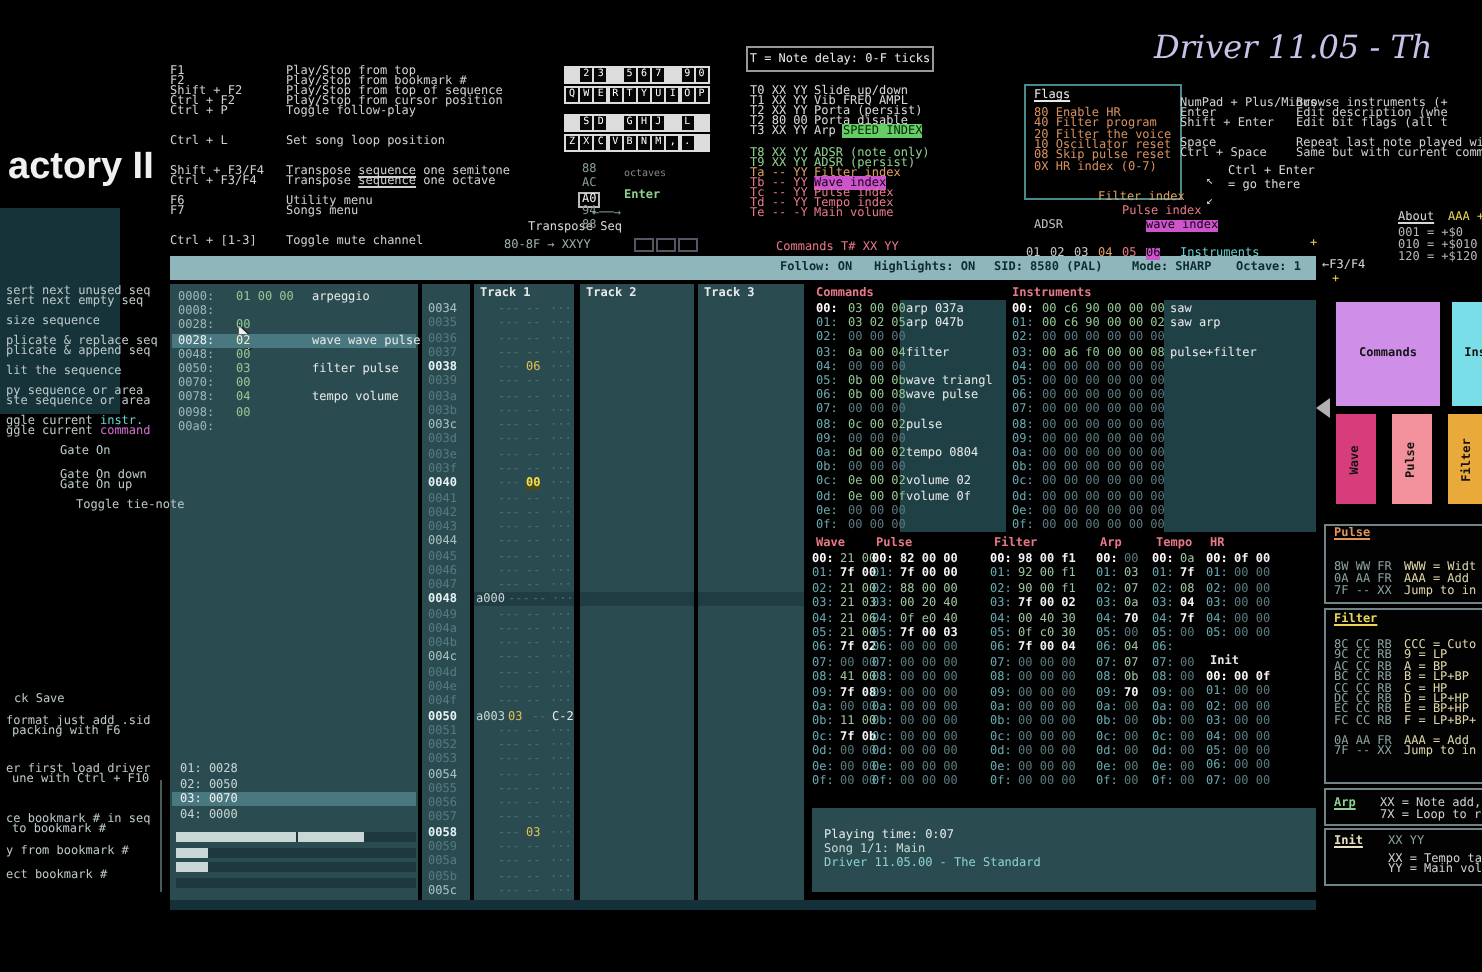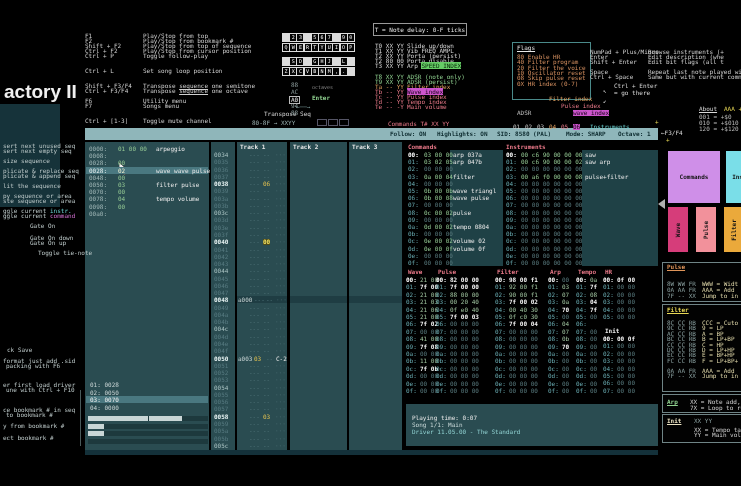--- a/index.html
+++ b/index.html
@@ -37,21 +37,22 @@
   <div class="r" style="left:211px;top:142px;width:24px;height:308px;background:#2a4c51"></div>
   <div class="r" style="left:237px;top:142px;width:50px;height:308px;background:#2a4c51"></div>
   <div class="r" style="left:290px;top:142px;width:57px;height:308px;background:#2a4c51"></div>
   <div class="r" style="left:349px;top:142px;width:53px;height:308px;background:#2a4c51"></div>
   <div class="r" style="left:450px;top:150px;width:53px;height:116px;background:#1f4146"></div>
   <div class="r" style="left:582px;top:150px;width:76px;height:116px;background:#1f4146"></div>
   <div class="r" style="left:406px;top:404px;width:252px;height:42px;background:#2a4c51"></div>
   <div class="r" style="left:85px;top:450px;width:573px;height:5px;background:#14313a"></div>
   <div class="r" style="left:80px;top:390px;width:1px;height:56px;background:#4a5a5a"></div>
 
-  <div class="r logo" style="left:4px;top:82px">actory II</div>
+  <div class="r logo" style="left:4px;top:74px">actory II</div>
+  <div class="r drv" style="left:577px;top:16px">Driver 11.05 - Th</div>
   <div class="r" style="left:373px;top:23px;width:92px;height:11px;border:1px solid #999;text-align:center;line-height:11px;color:#e8e8e8">T = Note delay: 0-F ticks</div>
   <div class="r pnk" style="left:388px;top:121px">Commands T# XX YY</div>
 
   <div class="r" style="left:312px;top:84px;font-size:5px;color:#888">octaves</div>
   <div class="r grn2 b" style="left:312px;top:95px">Enter</div>
   <div class="r" style="left:296px;top:104px;color:#7a9a9a">←──→</div>
   <div class="r wt" style="left:264px;top:111px">Transpose Seq</div>
   <div class="r" style="left:252px;top:120px;color:#9ab0b0">80-8F → XXYY</div>
   <div class="r" style="left:317px;top:119px;width:8px;height:5px;border:1px solid #556"></div>
   <div class="r" style="left:328px;top:119px;width:8px;height:5px;border:1px solid #556"></div>

